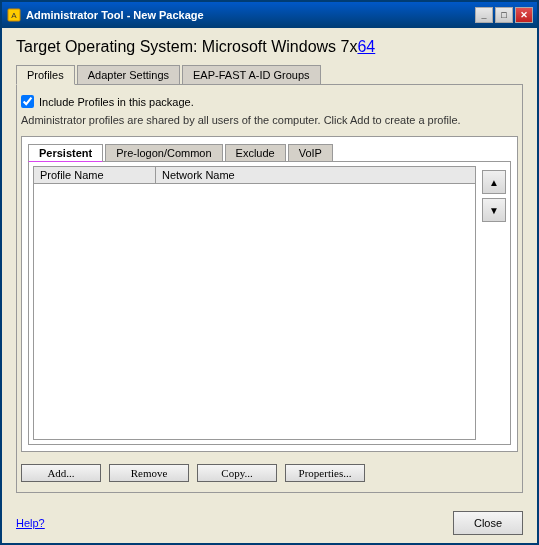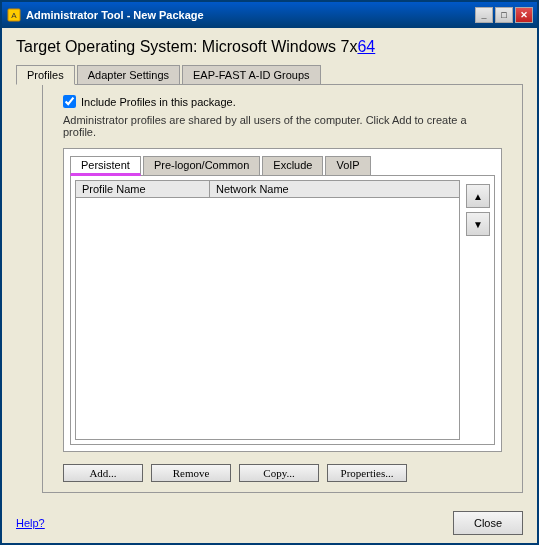--- a/index.html
+++ b/index.html
@@ -135,27 +135,26 @@
     .tab.active {
       background: #ece9d8;
       border-bottom: 1px solid #ece9d8;
       z-index: 2;
       font-weight: normal;
     }
 
     .tab-content-outer {
       border: 1px solid #999;
       background: #ece9d8;
-      padding: 10px 20px;
+      padding: 10px 4px;
       flex: 1;
       display: flex;
       flex-direction: column;
       position: relative;
       z-index: 1;
-      margin-left: 26px;
     }
 
     
     .checkbox-row {
       display: flex;
       align-items: center;
       margin-bottom: 6px;
     }
 
     .checkbox-row input[type="checkbox"] {
@@ -192,22 +191,23 @@
       cursor: pointer;
       font-size: 11px;
       margin-right: 2px;
       border-bottom: none;
       position: relative;
       top: 1px;
     }
 
     .inner-tab.active {
       background: #fff;
-      border-bottom: 3px solid #d946ef;
+      border-bottom: 1px solid #d946ef;
       z-index: 2;
+      font-weight: bold;
     }
 
     .inner-tab-content {
       border: 1px solid #999;
       background: #fff;
       flex: 1;
       display: flex;
       flex-direction: row;
       position: relative;
       z-index: 1;
@@ -228,21 +228,21 @@
       border-bottom: 1px solid #999;
     }
 
     .th {
       padding: 2px 6px;
       font-size: 11px;
       border-right: 1px solid #999;
       font-weight: normal;
     }
 
-    .th:first-child { width: 134px; }
+    .th:first-child { width: 122px; }
     .th:last-child { flex: 1; border-right: none; }
 
     .table-body {
       height: 120px;
       overflow-y: auto;
     }
 
     
     .arrow-buttons {
       display: flex;

